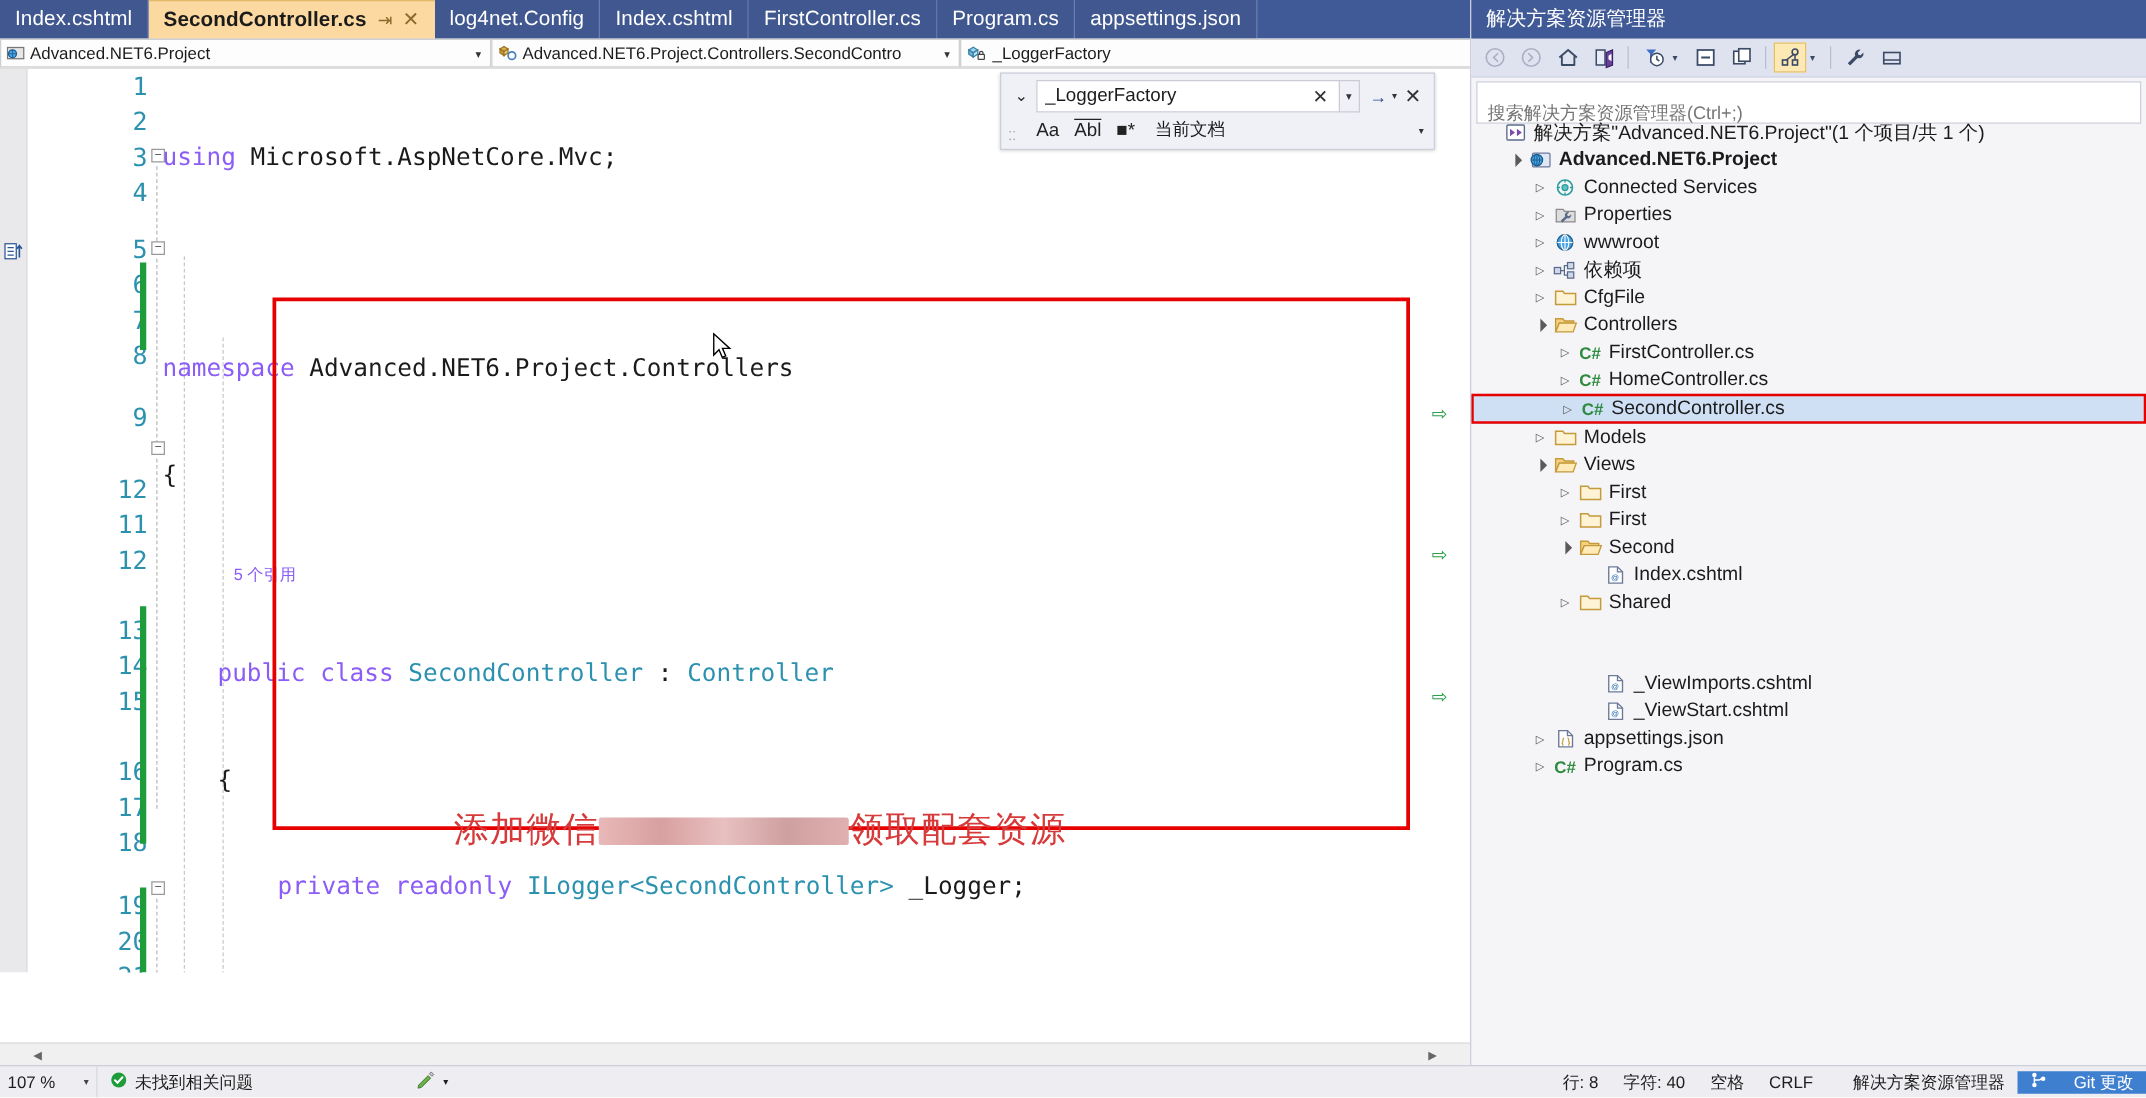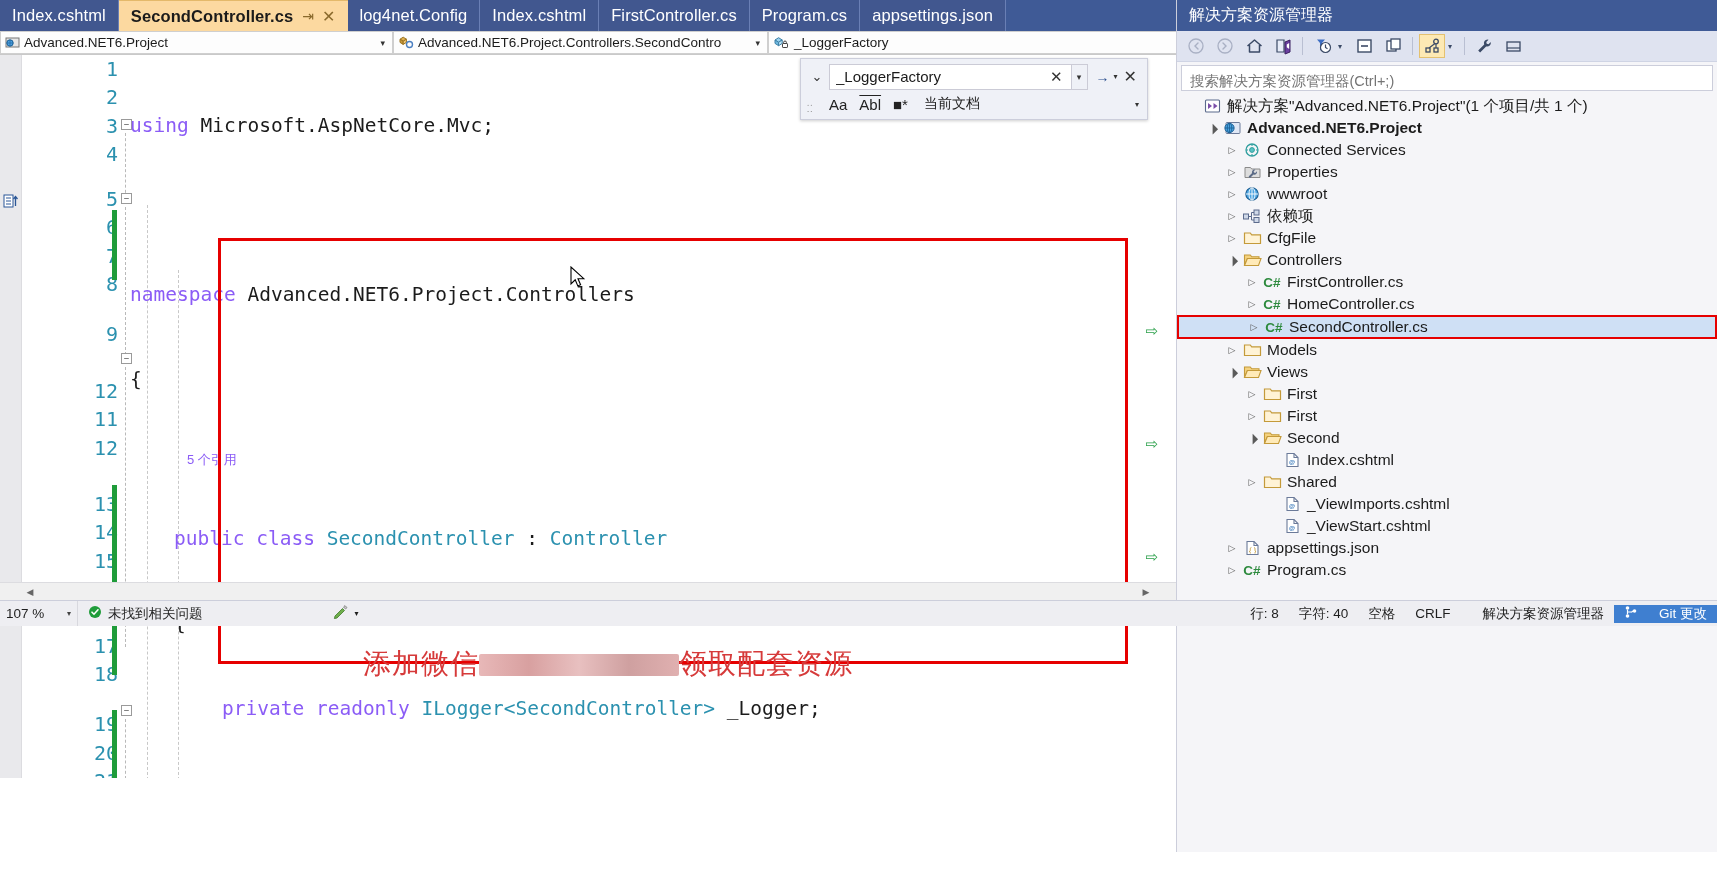--- a/index.html
+++ b/index.html
@@ -5,21 +5,21 @@
   * { box-sizing: border-box; }
   html, body {
     margin: 0; padding: 0;
     width: 1717px; height: 878px;
     overflow: hidden;
     background: #ffffff;
     font-family: "Liberation Sans", sans-serif;
   }
   #app {
     position: relative;
-    width: 1717px; height: 626px;
+    width: 1717px; height: 878px;
     background: #ffffff;
   }
 
   
   .tabstrip {
     position: absolute; left: 0; top: 0;
     width: 1292px; height: 31px;
     background: #3f5a96;
     display: flex; align-items: stretch;
   }
@@ -323,21 +323,21 @@
     display:flex; align-items:center; justify-content:center;
     color: #3b4a66; font-size: 14px; cursor: pointer;
   }
   .se-tb-btn.disabled { color: #a9b0c4; }
   .se-tb-btn.active { background: #fde9b4; border: 1px solid #e4c170;}
   .se-tb-sep { width: 1px; height: 18px; background:#b9bfd2; margin: 0 3px; }
   .se-tb-dd { font-size: 8px; color:#3b4a66; width: 10px; cursor:pointer; }
   .se-search {
     height: 26px; background:#ffffff; border: 1px solid #cccedb;
     margin: 3px 4px;
-    display:flex; align-items:flex-end; padding: 0 6px;
+    display:flex; align-items:flex-start; padding: 16px 6px;
   }
   .se-search input {
     flex:1; border:none; outline:none; background:transparent;
     font-size: 14.5px; color: #707070;
     font-family: "Liberation Sans", sans-serif;
   }
   .se-tree {
     position:absolute; top: 93px; left: 0; right: 0; bottom: 26px;
     overflow: hidden;
     font-size: 15.5px;
@@ -844,21 +844,21 @@
         </div>
         <div class="se-node" style="padding-left: 66px;">
           <span class="tw">▷</span>
           <span class="ico">
             <svg width="19" height="16" viewBox="0 0 19 16">
               <path d="M1.5 3h5.8l1.4 1.8H17.5v8.7h-16z" fill="#fff3d6" stroke="#c49a3a" stroke-width="1.2"></path>
             </svg>
           </span>
           <span class="lbl">Shared</span>
         </div>
-        <div class="se-node" style="padding-left: 86px;">
+        <div class="se-node" style="padding-left: 86px; margin-top: 43px;">
           <span class="tw"></span>
           <span class="ico">
             <svg width="17" height="16" viewBox="0 0 17 16">
               <path d="M3 1.5h7l4 4v9H3z" fill="#fff" stroke="#6b7a99" stroke-width="1.1"></path>
               <path d="M10 1.5v4h4" fill="none" stroke="#6b7a99" stroke-width="1.1"></path>
               <text x="5" y="12" font-family="Liberation Sans, sans-serif" font-size="6.2" fill="#2a6fb5" font-weight="bold">@</text>
             </svg>
           </span>
           <span class="lbl">_ViewImports.cshtml</span>
         </div>

